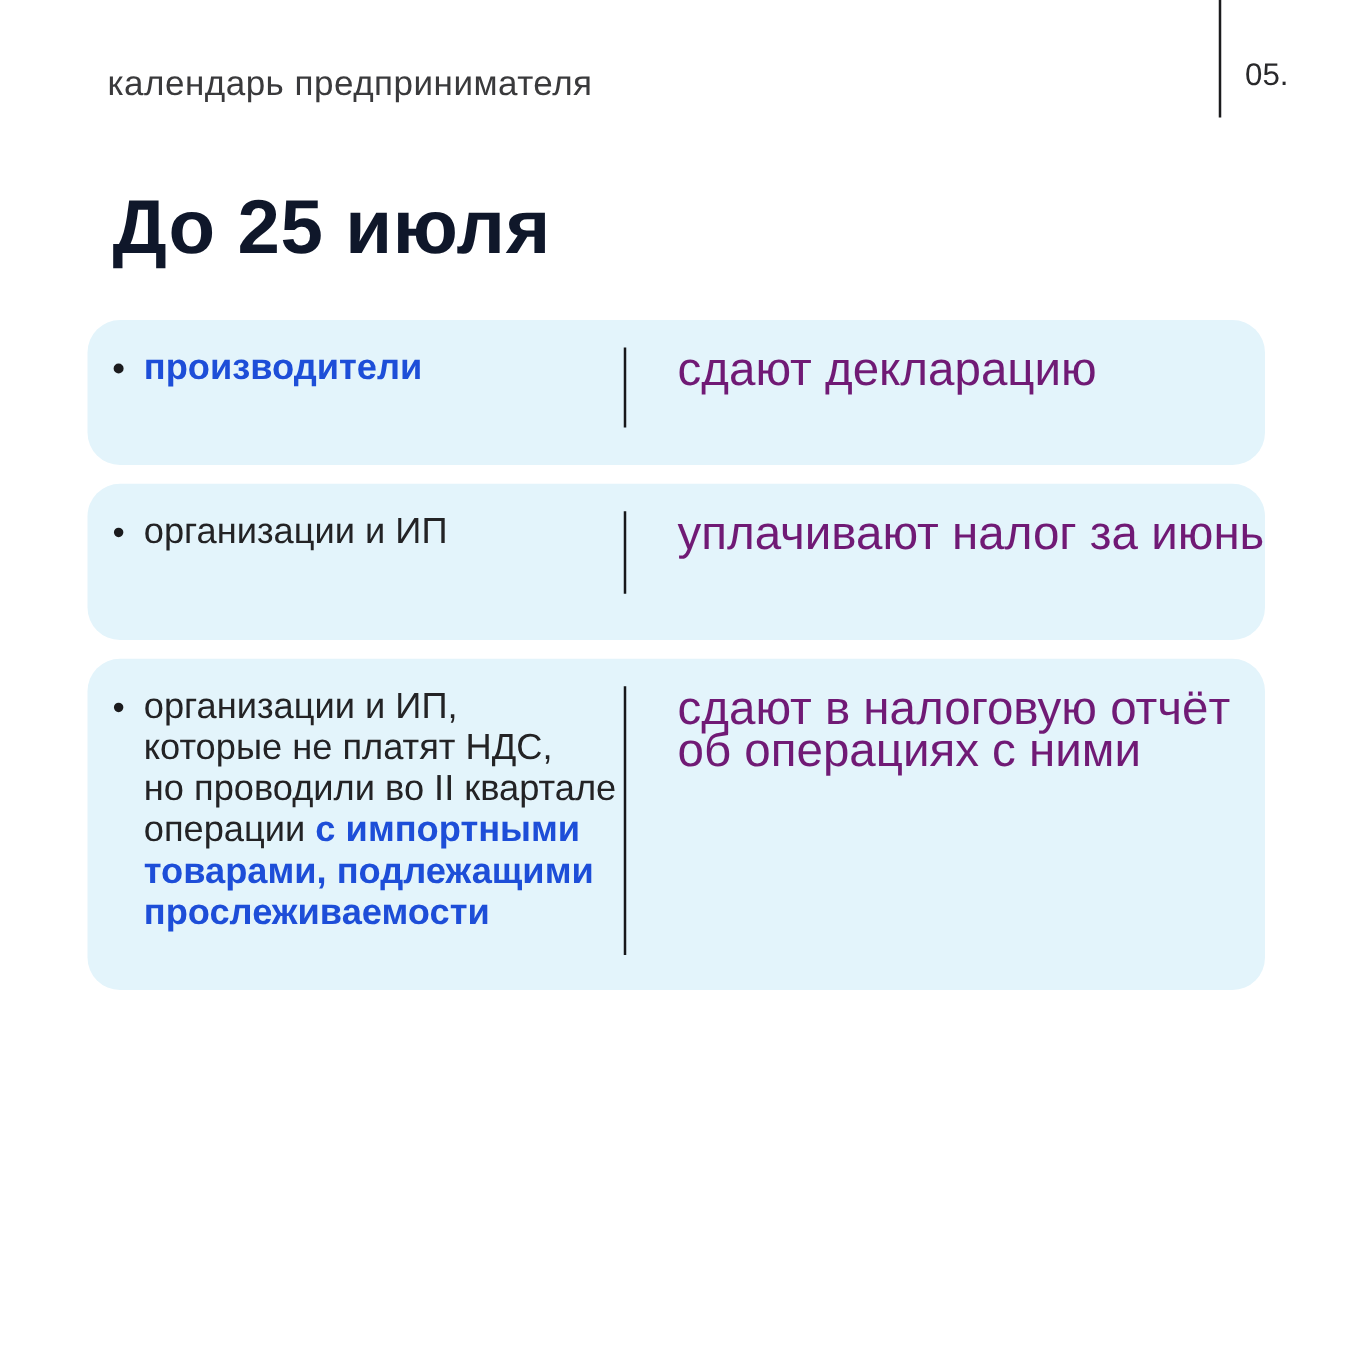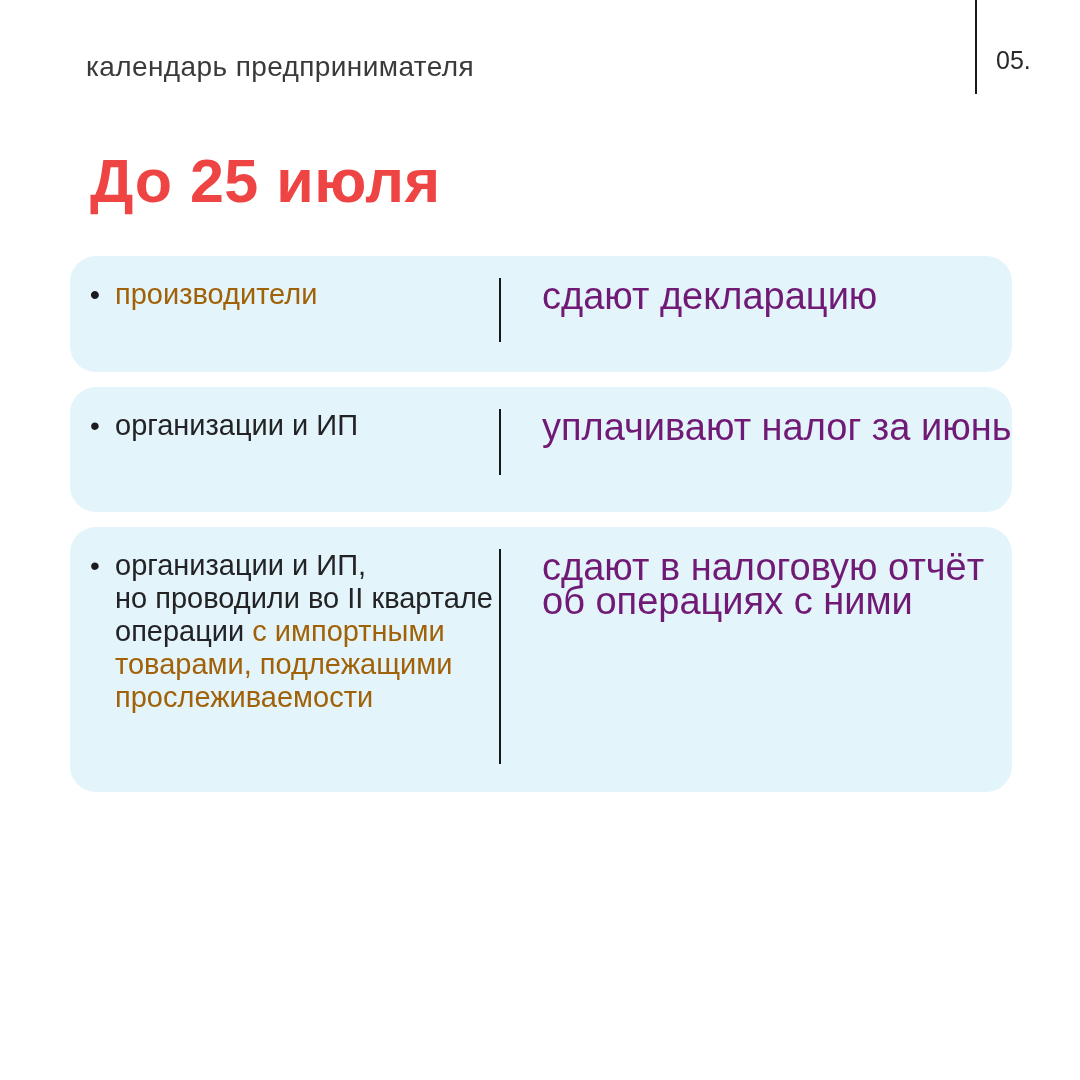--- a/index.html
+++ b/index.html
@@ -22,21 +22,21 @@
   }
   .page-number {
     position:absolute; left:996px; top:40px;
     font-size:25px; line-height:40px; font-weight:400; color:#29292b;
   }
 
   
   .title {
     position:absolute; left:90px; top:147px;
     font-size:61px; line-height:68px; font-weight:600;
-    letter-spacing:0.5px; color:#ef4444;
+    letter-spacing:0.5px; color:#0f172a;
   }
 
   
   .cards {
     position:absolute; left:70px; top:256px; width:942px;
     display:flex; flex-direction:column; gap:15px;
   }
   .card {
     background:#e3f4fb; border-radius:26px;
     display:flex; align-items:flex-start;
@@ -47,21 +47,21 @@
   .card-3 { min-height:265px; }
 
   .who { width:409px; display:flex; flex-shrink:0; }
   .bullet {
     width:25px; flex-shrink:0;
     font-size:28px; line-height:33px; color:#1b1b1d;
   }
   .card-1 .bullet { font-weight:700; }
   .who-lines { font-size:29px; line-height:33px; color:#232325; }
   .line { white-space:nowrap; }
-  .bold { font-weight:400; color:#a16207; }
+  .bold { font-weight:700; color:#1d4ed8; }
 
   .vline { width:2px; background:#17171a; flex-shrink:0; }
   .card-1 .vline { height:64px; }
   .card-2 .vline { height:66px; }
   .card-3 .vline { height:215px; }
 
   .action {
     margin-left:41px; padding-top:1px;
     font-size:38px; line-height:34px; color:#701a75;
   }
@@ -103,20 +103,21 @@
       <div class="action">
         <div class="line">уплачивают налог за июнь</div>
       </div>
     </div>
 
     <div class="card card-3">
       <div class="who">
         <span class="bullet">•</span>
         <div class="who-lines">
           <div class="line">организации и ИП,</div>
+          <div class="line">которые не платят НДС,</div>
           <div class="line">но проводили во II квартале</div>
           <div class="line"><span>операции </span><span class="bold">с импортными</span></div>
           <div class="line"><span class="bold">товарами, подлежащими</span></div>
           <div class="line"><span class="bold">прослеживаемости</span></div>
         </div>
       </div>
       <div class="vline"></div>
       <div class="action">
         <div class="line">сдают в налоговую отчёт</div>
         <div class="line">об операциях с ними</div>

